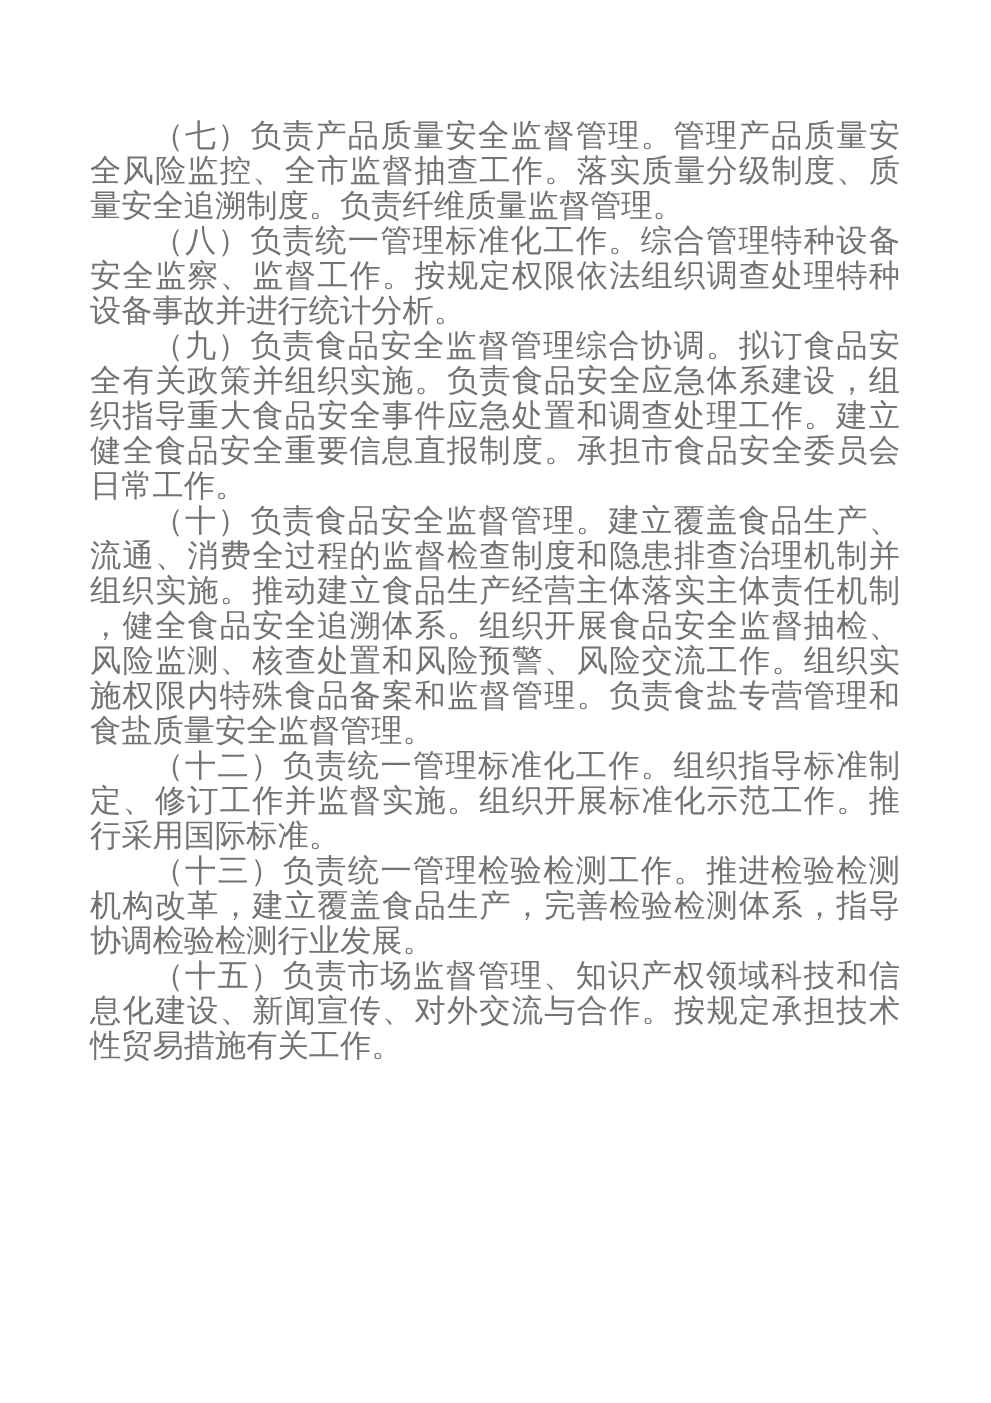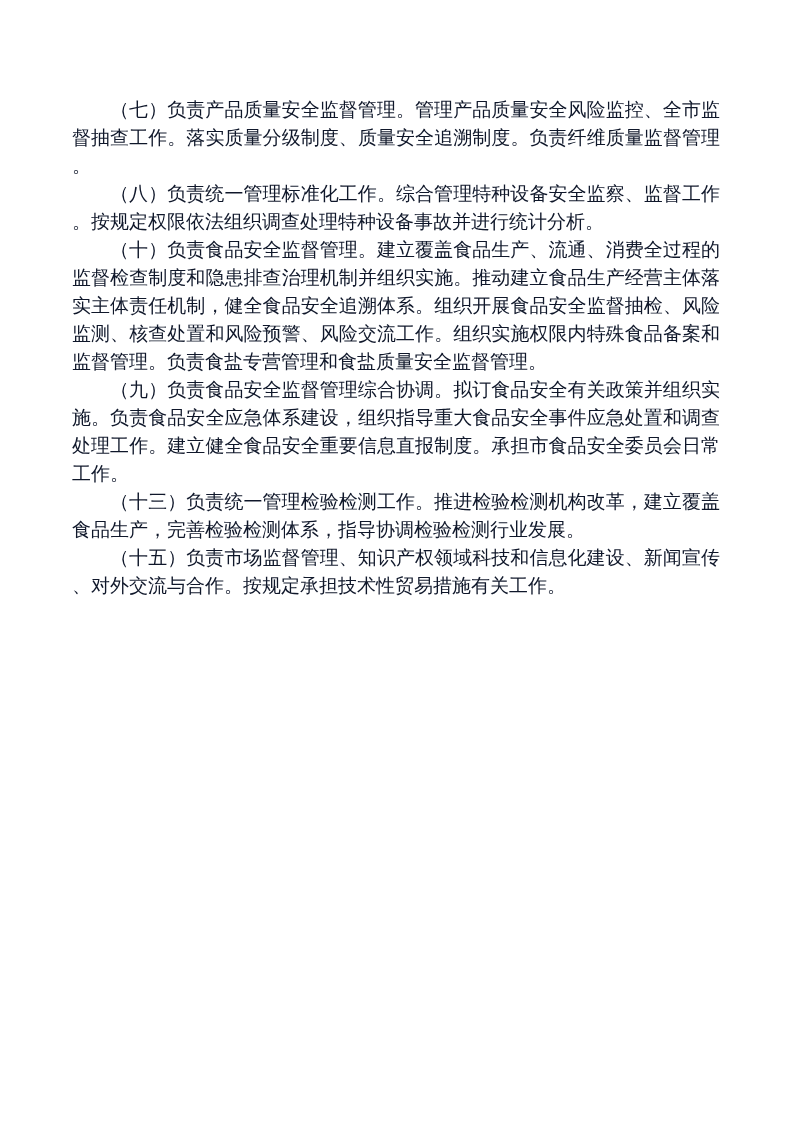--- a/index.html
+++ b/index.html
@@ -13,39 +13,40 @@
     height: 1122px;
     background: #ffffff;
     overflow: hidden;
   }
   .doc-body {
     position: absolute;
     left: 72px;
     top: 96px;
     width: 648px;
     font-family: "Liberation Serif", "DejaVu Serif", serif;
-    font-size: 19px;
+    font-size: 25px;
     line-height: 28px;
-    color: #0f172a;
+    color: #737373;
     text-align: justify;
     text-justify: inter-character;
     word-break: break-all;
     line-break: anywhere;
   }
   .doc-body p {
     margin: 0;
     padding: 0;
     text-indent: 2em;
   }
 </style>
 </head>
 <body>
 
 <div class="page">
   <div class="doc-body">
     <p>（七）负责产品质量安全监督管理。管理产品质量安全风险监控、全市监督抽查工作。落实质量分级制度、质量安全追溯制度。负责纤维质量监督管理。</p>
     <p>（八）负责统一管理标准化工作。综合管理特种设备安全监察、监督工作。按规定权限依法组织调查处理特种设备事故并进行统计分析。</p>
+    <p>（九）负责食品安全监督管理综合协调。拟订食品安全有关政策并组织实施。负责食品安全应急体系建设，组织指导重大食品安全事件应急处置和调查处理工作。建立健全食品安全重要信息直报制度。承担市食品安全委员会日常工作。</p>
     <p>（十）负责食品安全监督管理。建立覆盖食品生产、流通、消费全过程的监督检查制度和隐患排查治理机制并组织实施。推动建立食品生产经营主体落实主体责任机制，健全食品安全追溯体系。组织开展食品安全监督抽检、风险监测、核查处置和风险预警、风险交流工作。组织实施权限内特殊食品备案和监督管理。负责食盐专营管理和食盐质量安全监督管理。</p>
-    <p>（九）负责食品安全监督管理综合协调。拟订食品安全有关政策并组织实施。负责食品安全应急体系建设，组织指导重大食品安全事件应急处置和调查处理工作。建立健全食品安全重要信息直报制度。承担市食品安全委员会日常工作。</p>
+    <p>（十二）负责统一管理标准化工作。组织指导标准制定、修订工作并监督实施。组织开展标准化示范工作。推行采用国际标准。</p>
     <p>（十三）负责统一管理检验检测工作。推进检验检测机构改革，建立覆盖食品生产，完善检验检测体系，指导协调检验检测行业发展。</p>
     <p>（十五）负责市场监督管理、知识产权领域科技和信息化建设、新闻宣传、对外交流与合作。按规定承担技术性贸易措施有关工作。</p>
   </div>
 </div>
 
 </body></html>

